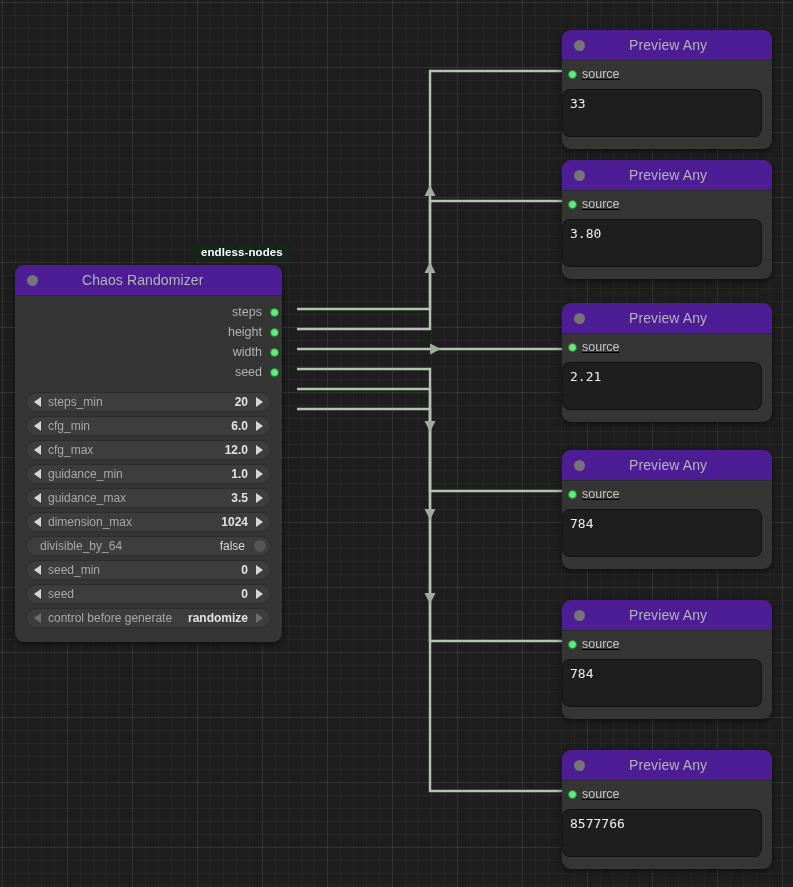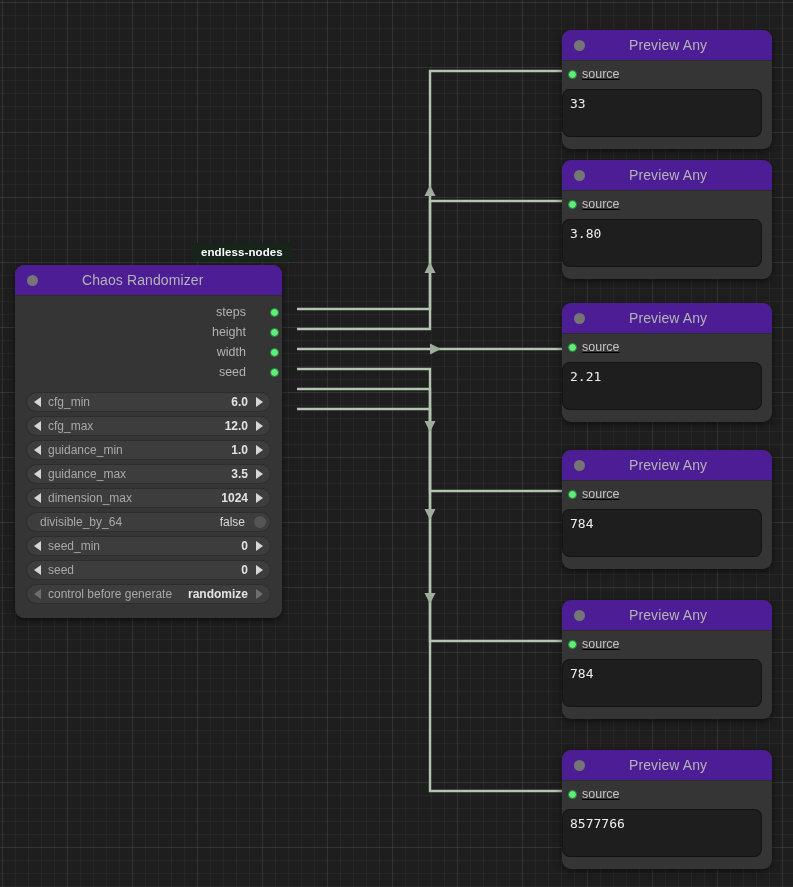--- a/index.html
+++ b/index.html
@@ -88,21 +88,21 @@
   }
   .outputs {
     padding-top: 6px;
   }
   .out-row {
     position: relative;
     height: 20px;
     display: flex;
     align-items: center;
     justify-content: flex-end;
-    padding-right: 36px;
+    padding-right: 20px;
   }
   .out-label {
     font-size: 12.5px;
     color: #b2b2b2;
   }
   .slot-dot {
     position: absolute;
     right: 3px;
     top: 50%;
     margin-top: -4.5px;
@@ -261,20 +261,26 @@
       </div>
       <div class="out-row">
         <span class="out-label">seed</span>
         <span class="slot-dot"></span>
       </div>
     </div>
 
     <div class="widgets" id="chaos-widgets">
         <div class="widget">
           <span class="w-arrow left"></span>
+          <span class="w-name">steps_min</span>
+          <span class="w-value">20</span>
+          <span class="w-arrow right"></span>
+        </div>
+        <div class="widget">
+          <span class="w-arrow left"></span>
           <span class="w-name">cfg_min</span>
           <span class="w-value">6.0</span>
           <span class="w-arrow right"></span>
         </div>
         <div class="widget">
           <span class="w-arrow left"></span>
           <span class="w-name">cfg_max</span>
           <span class="w-value">12.0</span>
           <span class="w-arrow right"></span>
         </div>

